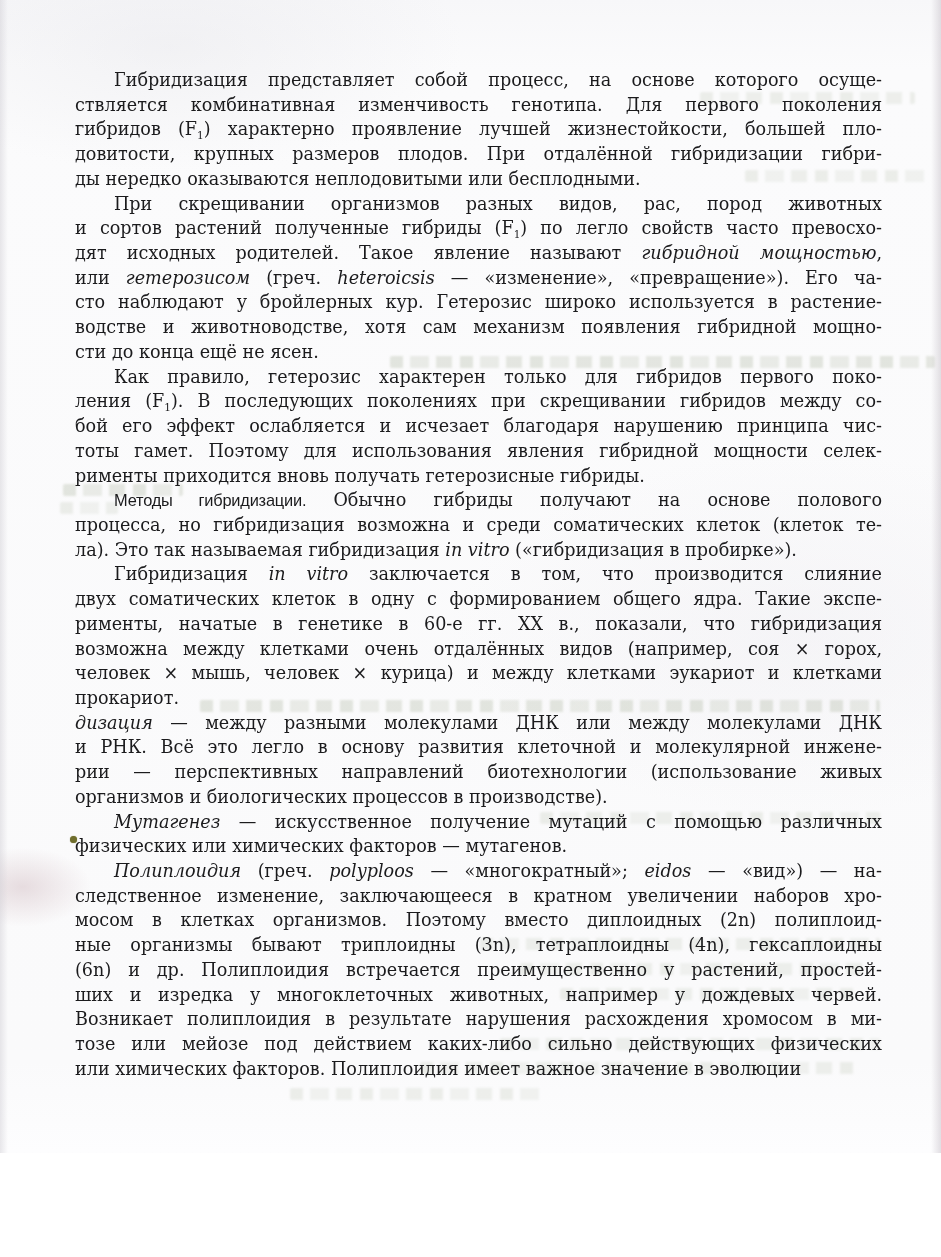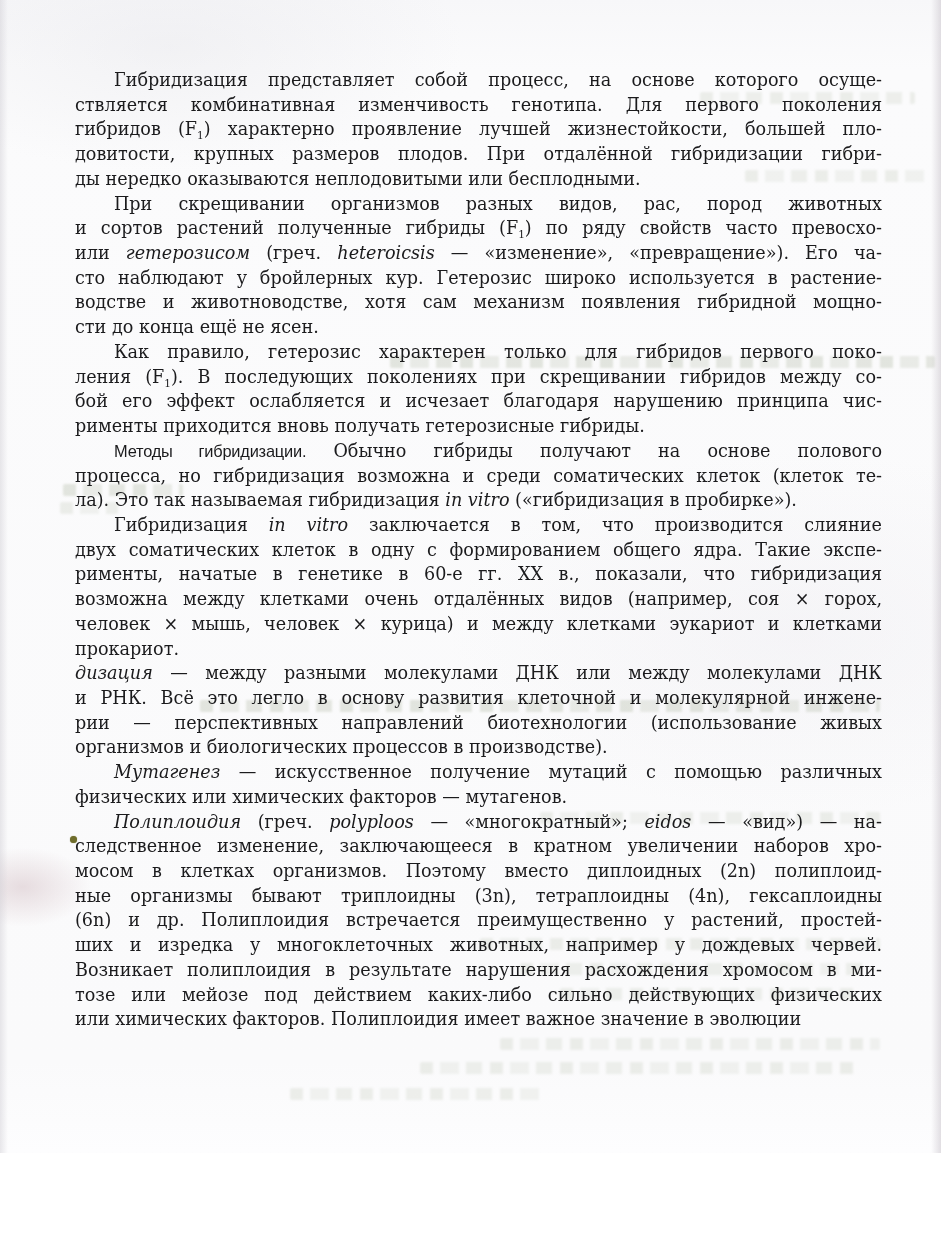--- a/index.html
+++ b/index.html
@@ -99,30 +99,32 @@
   <div class="text-block" id="text-host">
       <div class="para">
         <div class="line first"><span>Гибридизация представляет собой процесс, на основе которого осуще-</span></div>
         <div class="line"><span>ствляется комбинативная изменчивость генотипа. Для первого поколения</span></div>
         <div class="line"><span>гибридов (F</span><span class="sub">1</span><span>) характерно проявление лучшей жизнестойкости, большей пло-</span></div>
         <div class="line"><span>довитости, крупных размеров плодов. При отдалённой гибридизации гибри-</span></div>
         <div class="line last"><span>ды нередко оказываются неплодовитыми или бесплодными.</span></div>
       </div>
       <div class="para">
         <div class="line first"><span>При скрещивании организмов разных видов, рас, пород животных</span></div>
-        <div class="line"><span>и сортов растений полученные гибриды (F</span><span class="sub">1</span><span>) по ряду свойств часто превосхо-</span></div>
+        <div class="line"><span>и сортов растений полученные гибриды (F</span><span class="sub">1</span><span>) по легло свойств часто превосхо-</span></div>
+        <div class="line"><span>дят исходных родителей. Такое явление называют </span><span class="i">гибридной мощностью</span><span>,</span></div>
         <div class="line"><span>или </span><span class="i">гетерозисом</span><span> (греч. </span><span class="i">heteroicsis</span><span> — «изменение», «превращение»). Его ча-</span></div>
         <div class="line"><span>сто наблюдают у бройлерных кур. Гетерозис широко используется в растение-</span></div>
         <div class="line"><span>водстве и животноводстве, хотя сам механизм появления гибридной мощно-</span></div>
         <div class="line last"><span>сти до конца ещё не ясен.</span></div>
       </div>
       <div class="para">
         <div class="line first"><span>Как правило, гетерозис характерен только для гибридов первого поко-</span></div>
         <div class="line"><span>ления (F</span><span class="sub">1</span><span>). В последующих поколениях при скрещивании гибридов между со-</span></div>
         <div class="line"><span>бой его эффект ослабляется и исчезает благодаря нарушению принципа чис-</span></div>
+        <div class="line"><span>тоты гамет. Поэтому для использования явления гибридной мощности селек-</span></div>
         <div class="line last"><span>рименты приходится вновь получать гетерозисные гибриды.</span></div>
       </div>
       <div class="para">
         <div class="line first"><span class="b">Методы гибридизации.</span><span> Обычно гибриды получают на основе полового</span></div>
         <div class="line"><span>процесса, но гибридизация возможна и среди соматических клеток (клеток те-</span></div>
         <div class="line last"><span>ла). Это так называемая гибридизация </span><span class="i">in vitro</span><span> («гибридизация в пробирке»).</span></div>
       </div>
       <div class="para">
         <div class="line first"><span>Гибридизация </span><span class="i">in vitro</span><span> заключается в том, что производится слияние</span></div>
         <div class="line"><span>двух соматических клеток в одну с формированием общего ядра. Такие экспе-</span></div>

